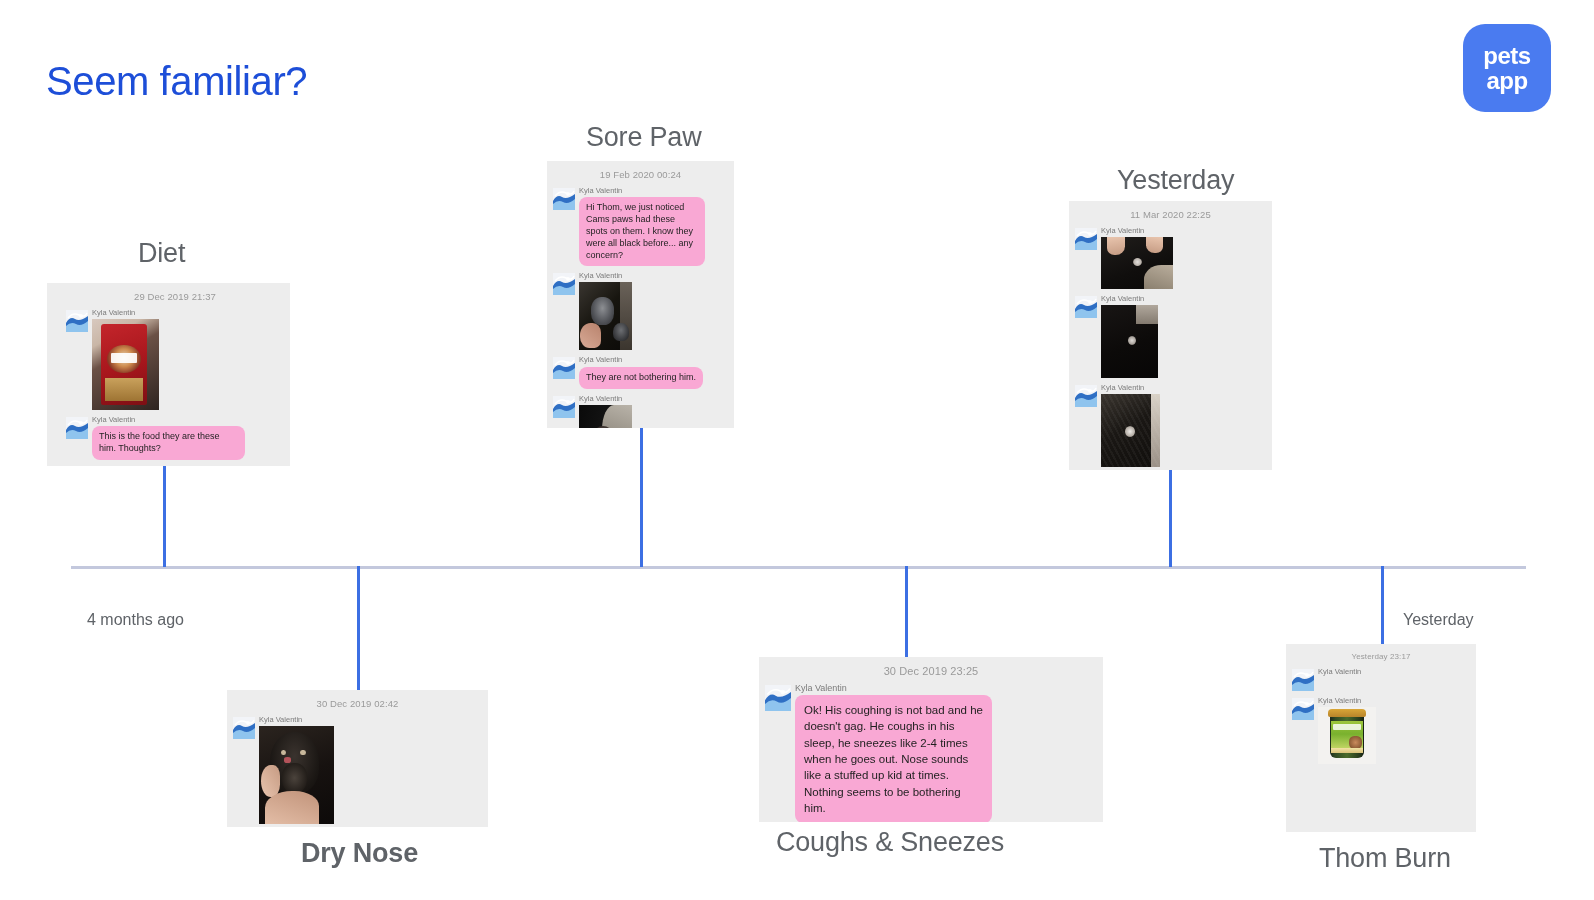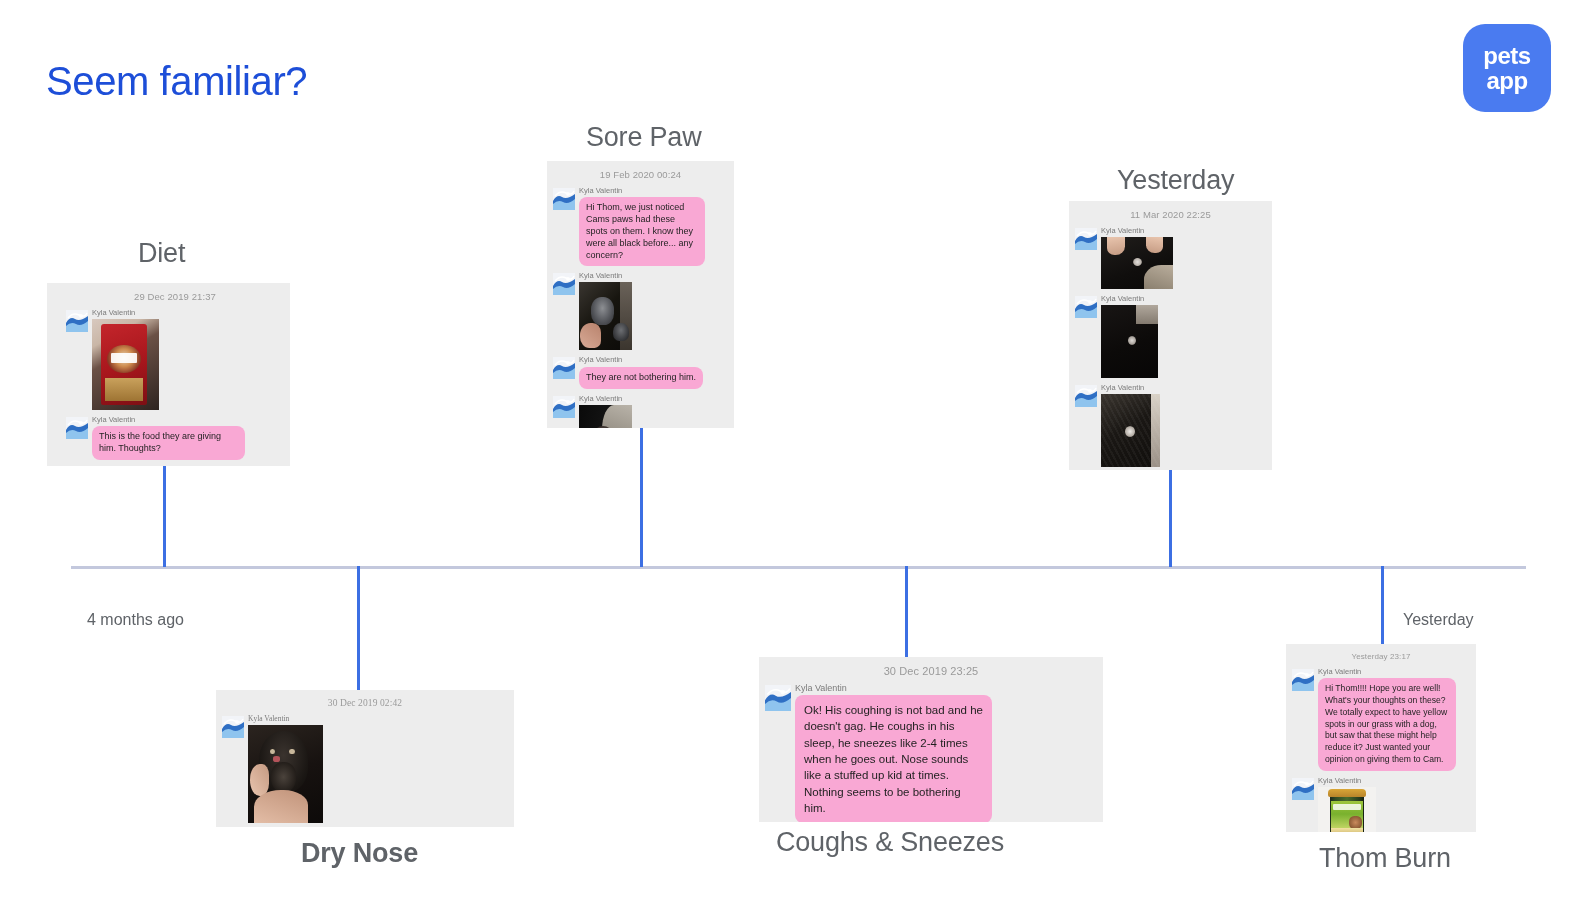--- a/index.html
+++ b/index.html
@@ -317,26 +317,26 @@
       <svg viewBox="0 0 22 22">
         <rect width="22" height="22" fill="#f2f4f8"></rect>
         <path d="M0 13 Q4 6 9 9 T22 6 L22 22 L0 22 Z" fill="#2f6fc4"></path>
         <path d="M0 16 Q5 11 10 14 T22 11 L22 22 L0 22 Z" fill="#8fc4ee"></path>
         <path d="M2 8 Q7 2 13 5 T21 3" stroke="#ffffff" stroke-width="1.4" fill="none"></path>
         <circle cx="15" cy="6" r="2" fill="#ffffff" opacity="0.85"></circle>
       </svg>
     </div>
     <div class="msg-body">
       <div class="sender">Kyla Valentin</div>
-      <div class="bubble" style="width:153px;">This is the food they are giving him. Thoughts?</div>
-    </div>
-  </div>
-</div>
-
-<div class="card" style="left:216px; top:690px; width:298px; height:137px;font-family:Liberation Serif, serif;">
+      <div class="bubble" style="width:153px;">This is the food they are these him. Thoughts?</div>
+    </div>
+  </div>
+</div>
+
+<div class="card" style="left:227px; top:690px; width:261px; height:137px;">
   <div class="card-timestamp">30 Dec 2019 02:42</div>
 
   <div class="msg">
     <div class="avatar">
       <svg viewBox="0 0 22 22">
         <rect width="22" height="22" fill="#f2f4f8"></rect>
         <path d="M0 13 Q4 6 9 9 T22 6 L22 22 L0 22 Z" fill="#2f6fc4"></path>
         <path d="M0 16 Q5 11 10 14 T22 11 L22 22 L0 22 Z" fill="#8fc4ee"></path>
         <path d="M2 8 Q7 2 13 5 T21 3" stroke="#ffffff" stroke-width="1.4" fill="none"></path>
         <circle cx="15" cy="6" r="2" fill="#ffffff" opacity="0.85"></circle>
@@ -526,21 +526,20 @@
       <svg viewBox="0 0 22 22">
         <rect width="22" height="22" fill="#f2f4f8"></rect>
         <path d="M0 13 Q4 6 9 9 T22 6 L22 22 L0 22 Z" fill="#2f6fc4"></path>
         <path d="M0 16 Q5 11 10 14 T22 11 L22 22 L0 22 Z" fill="#8fc4ee"></path>
         <path d="M2 8 Q7 2 13 5 T21 3" stroke="#ffffff" stroke-width="1.4" fill="none"></path>
         <circle cx="15" cy="6" r="2" fill="#ffffff" opacity="0.85"></circle>
       </svg>
     </div>
     <div class="msg-body">
       <div class="sender">Kyla Valentin</div>
-      <div class="bubble" style="width:138px; font-size:8.6px; line-height:1.38;">Hi Thom!!!! Hope you are well! What's your thoughts on these? We totally expect to have yellow spots in our grass with a dog, but saw that these might help reduce it? Just wanted your opinion on giving them to Cam.</div>
     </div>
   </div>
 
   <div class="msg">
     <div class="avatar">
       <svg viewBox="0 0 22 22">
         <rect width="22" height="22" fill="#f2f4f8"></rect>
         <path d="M0 13 Q4 6 9 9 T22 6 L22 22 L0 22 Z" fill="#2f6fc4"></path>
         <path d="M0 16 Q5 11 10 14 T22 11 L22 22 L0 22 Z" fill="#8fc4ee"></path>
         <path d="M2 8 Q7 2 13 5 T21 3" stroke="#ffffff" stroke-width="1.4" fill="none"></path>

